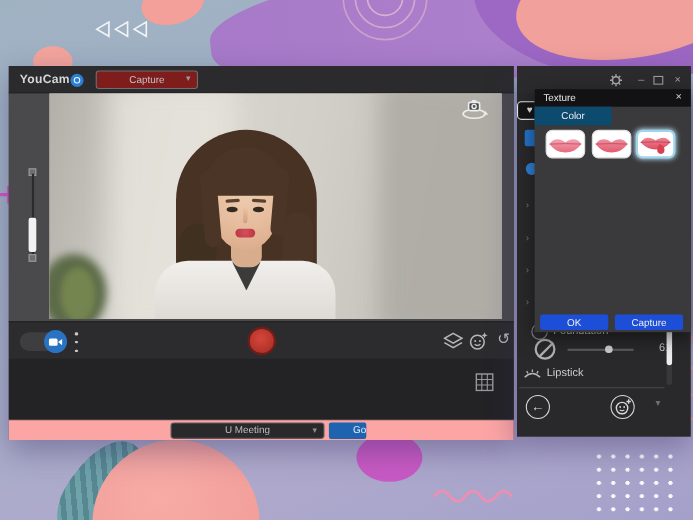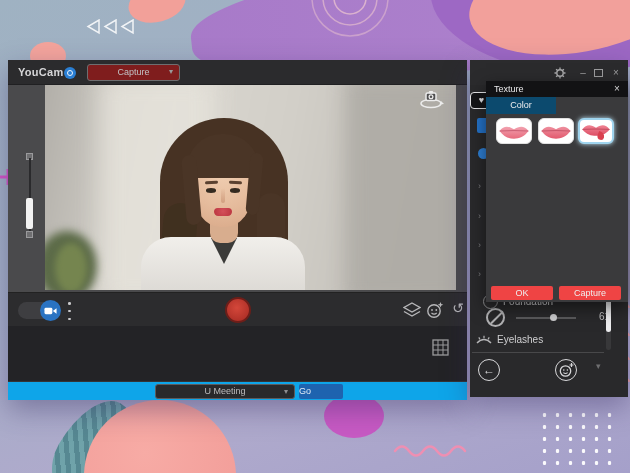--- a/index.html
+++ b/index.html
@@ -62,26 +62,26 @@
   .kebab { position:absolute; left:60px; top:9px; width:4px; height:18px; display:flex; flex-direction:column; justify-content:space-between; }
   .kebab i { width:2.5px; height:2.5px; border-radius:50%; background:#c9c9cb; }
   .record { position:absolute; left:217px; top:4px; width:26px; height:26px; border-radius:50%;
             background:radial-gradient(circle at 45% 40%, #d4473a 0%, #b23229 70%, #8c241e 100%);
             border:2px solid #6d1e19; }
   .tb-ico { position:absolute; top:8px; width:18px; height:18px; color:#b7b7b9; font-size:14px; line-height:18px; text-align:center; }
 
   .tray { position:absolute; left:0; top:266px; width:459px; height:55px; background:#232326; }
   .grid-ico { position:absolute; left:424px; top:13px; width:17px; height:17px; }
 
-  .bottombar { position:absolute; left:0; top:321px; width:459px; height:19px; background:#0ea5e9; border-top:1px solid #343436; }
+  .bottombar { position:absolute; left:0; top:321px; width:459px; height:19px; background:#fca5a5; border-top:1px solid #343436; }
   .meeting-select { position:absolute; left:147px; top:2px; width:140px; height:15px; background:#29292b;
                     border:1px solid #5c5c5e; border-radius:3px; color:#bcbcbe; font-size:9px; text-align:center; line-height:13px; }
   .meeting-select .chev { position:absolute; right:6px; top:0; font-size:8px; color:#8d8d8f; line-height:13px; }
-  .go-btn { position:absolute; left:291px; top:2px; width:44px; height:15px; background:#1e63af; border-radius:2px;
-            color:#e2ecf7; font-size:9px; text-align:left; line-height:15px; }
+  .go-btn { position:absolute; left:291px; top:2px; width:34px; height:15px; background:#1e63af; border-radius:2px;
+            color:#e2ecf7; font-size:9px; text-align:right; line-height:15px; }
 
   
   .vslider-track { position:absolute; left:21px; top:73px; width:2px; height:74px; background:#2a2a2c; }
   .vslider-sq { position:absolute; left:18px; width:7px; height:7px; background:#6f6f71; border:1px solid #9a9a9c; }
   .vslider-thumb { position:absolute; left:18px; top:113px; width:7px; height:31px; background:#f2f2f2; border-radius:2px; }
 
   
   #side-panel { left:470px; top:60px; width:158px; height:337px; background:#29292b; }
   .wc { position:absolute; top:6px; width:14px; height:14px; color:#9c9c9e; font-size:10px; line-height:14px; text-align:center; }
   .wc-max { position:absolute; top:9px; width:9px; height:8px; border:1px solid #9c9c9e; }
@@ -111,21 +111,21 @@
   .popup { position:absolute; left:16px; top:21px; width:142px; height:221px; background:#3a3a3c;
            box-shadow:0 6px 16px rgba(0,0,0,.5); }
   .popup-header { position:absolute; left:0; top:0; width:142px; height:16px; background:#121214; }
   .popup-title { position:absolute; left:8px; top:3px; font-size:9px; color:#e8e8ea; }
   .popup-close { position:absolute; right:5px; top:1px; width:12px; height:14px; color:#d2d2d4; font-size:10px; line-height:14px; text-align:center; }
   .tab { position:absolute; top:16px; height:17px; font-size:9px; text-align:center; line-height:17px; }
   .tab-color { left:0; width:70px; background:#0c4a6e; color:#ededef; }
   .tab-texture { left:70px; width:72px; background:#515257; color:#dedee0; }
   .swatch { position:absolute; top:37px; width:36px; height:26px; background:#fff; border-radius:6px; border:1px solid #e0e0e0; }
   .swatch.selected { border:2px solid #9fd4ee; box-shadow:0 0 5px #bfe6f8; }
-  .popup-btn { position:absolute; top:205px; width:62px; height:14px; background:#ef4444; border-radius:2px;
+  .popup-btn { position:absolute; top:205px; width:62px; height:14px; background:#1d4ed8; border-radius:2px;
                color:#eeeeef; font-size:9px; text-align:center; line-height:14px; }
 
   
   .dots-grid { position:absolute; left:538px; top:409px; width:74px; height:58px;
                background-image:radial-gradient(circle, rgba(255,255,255,.95) 1.7px, rgba(255,255,255,0) 2.1px);
                background-size:13px 12px; }
 </style>
 </head>
 <body>
 
@@ -291,21 +291,21 @@
         <i></i>
       </div>
     <div class="fslider-track"></div>
     <div class="fslider-dot"></div>
     <span class="fvalue">61</span>
 
     <svg class="eyelashes-ico" viewBox="0 0 18 12">
       <path d="M2 9 Q9 2 16 9" fill="none" stroke="#b5b5b7" stroke-width="1.4"></path>
       <path d="M5 5.5 L3.8 3.4 M9 4.2 L9 1.8 M13 5.5 L14.2 3.4" stroke="#b5b5b7" stroke-width="1.2"></path>
     </svg>
-    <span class="eyelashes-label">Eyelashes</span>
+    <span class="eyelashes-label">Lipstick</span>
     <div class="panel-divider"></div>
 
     <div class="scroll-track"></div>
     <div class="scroll-thumb"></div>
 
     <div class="circle-btn" style="left:8px; top:299px;">
       <span>←</span>
     </div>
     <div class="circle-btn" style="left:85px; top:299px;">
       <svg width="19" height="19" viewBox="0 0 19 19" style="margin-top:0.5px;">

